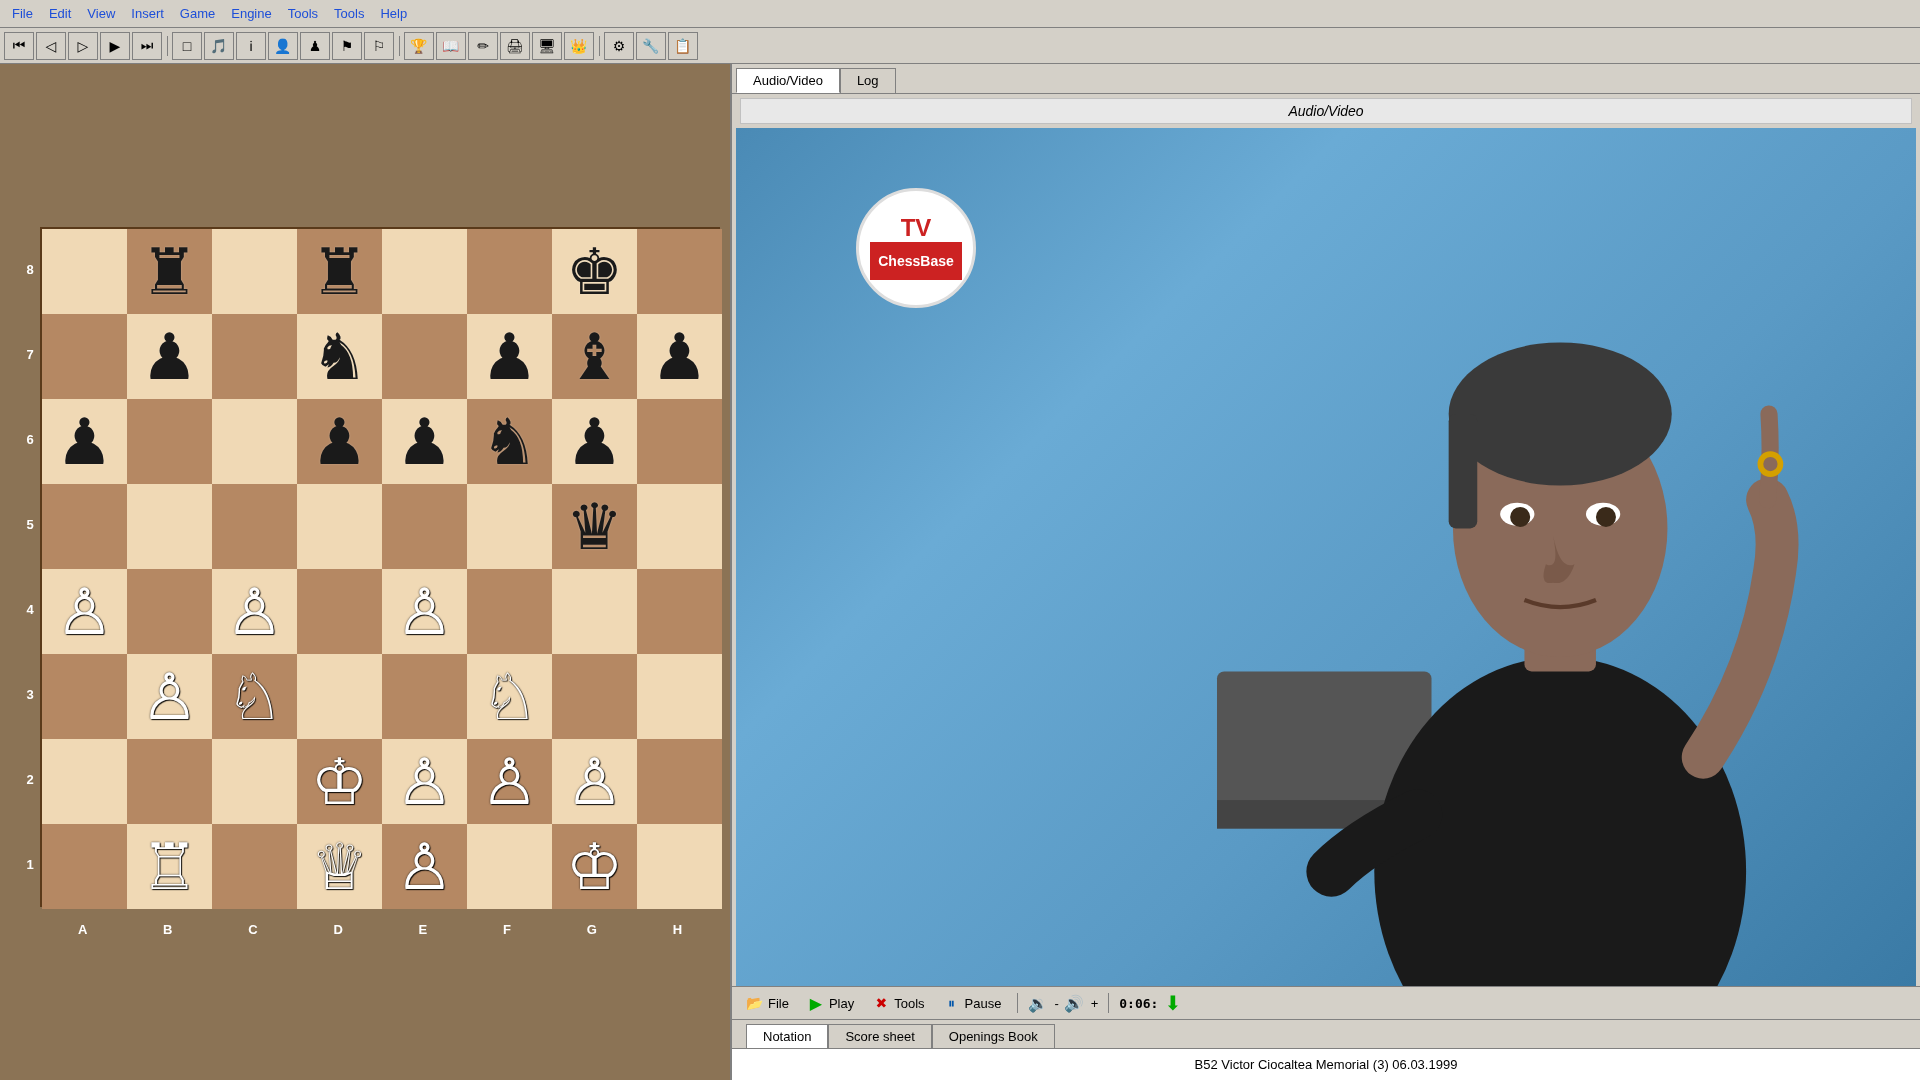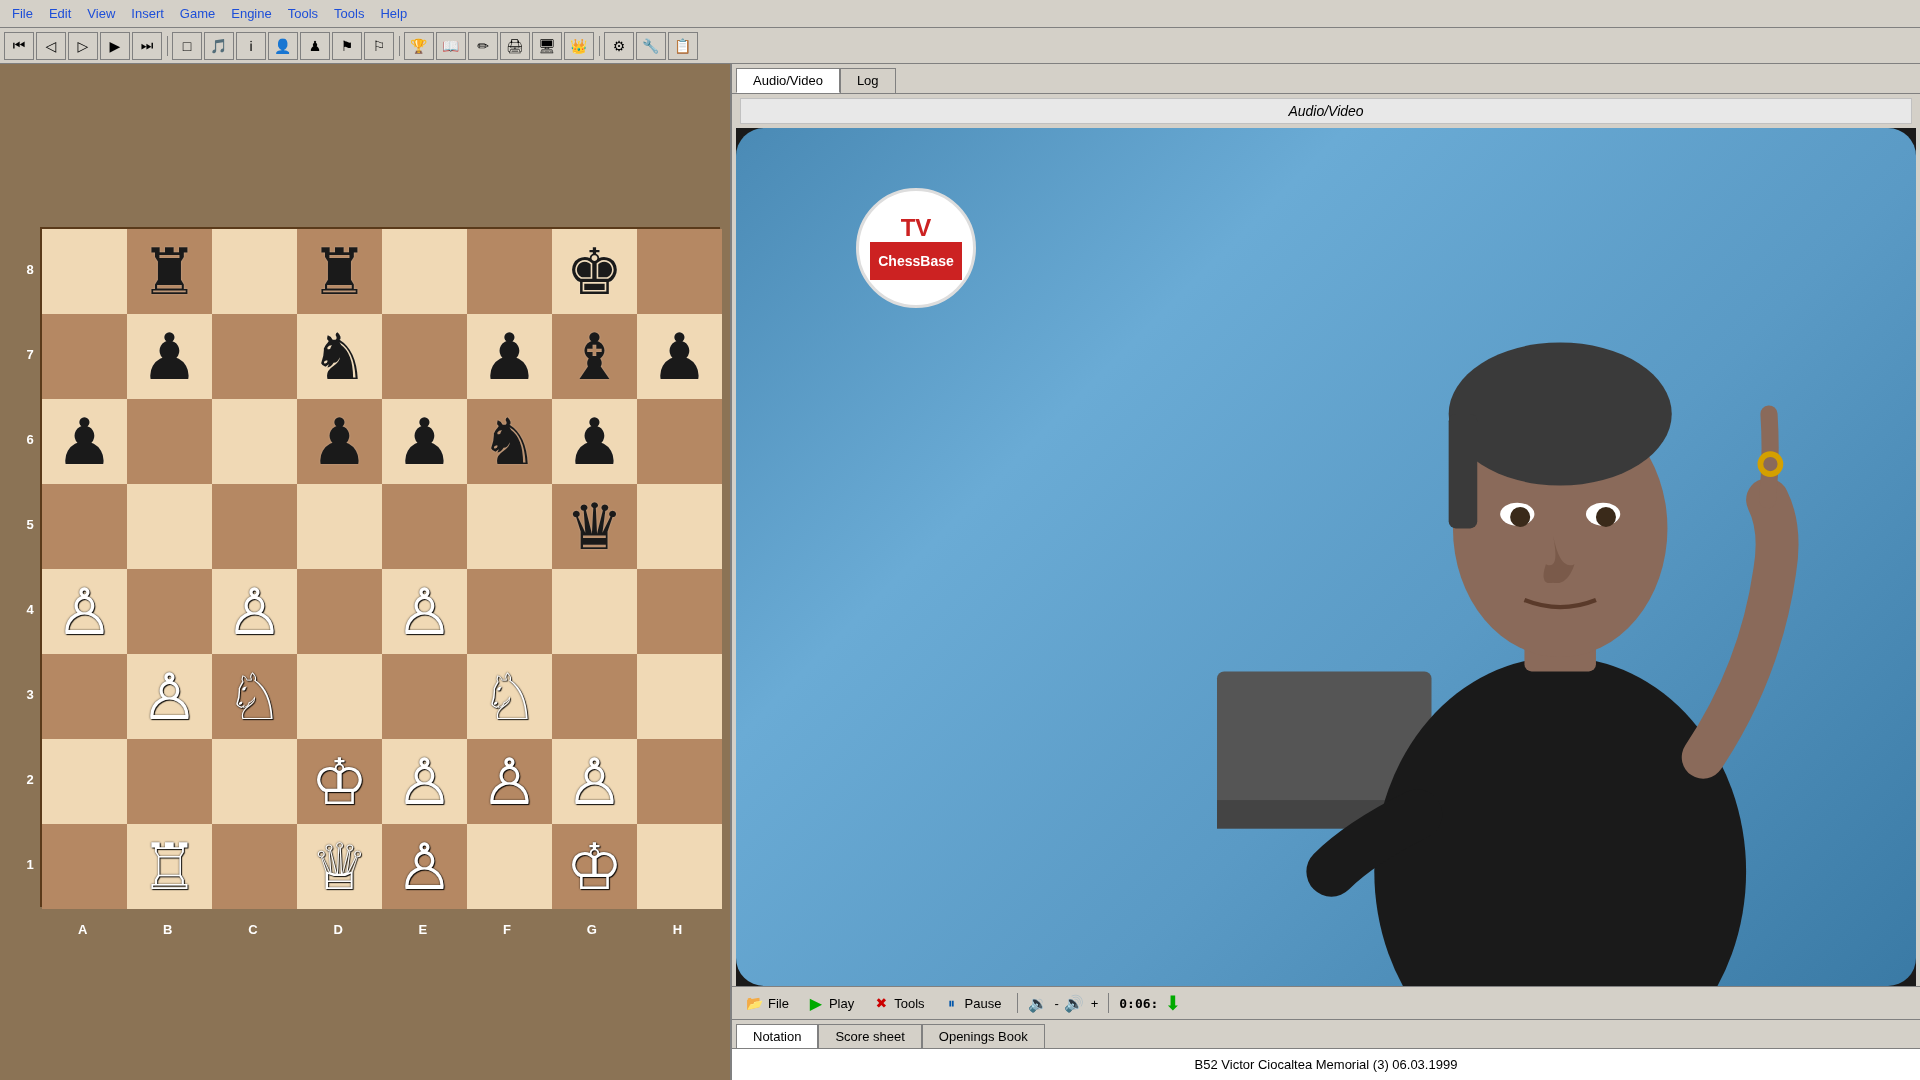--- a/index.html
+++ b/index.html
@@ -194,21 +194,20 @@
     }
 
     #video-bg {
       width: 100%;
       height: 100%;
       background: linear-gradient(135deg, #4a8ab5 0%, #6aaBd5 30%, #5a9ac5 60%, #3a7aA5 100%);
       position: relative;
       display: flex;
       align-items: center;
       justify-content: center;
-      border-radius: 28px;
     }
 
     
     #tv-logo {
       position: absolute;
       top: 60px;
       left: 120px;
       width: 120px;
       height: 120px;
       border-radius: 50%;
@@ -279,21 +278,21 @@
     .green-arrow {
       color: #00aa00;
       font-size: 20px;
     }
 
     
     #notation-tabs {
       display: flex;
       background: #d4d0c8;
       border-bottom: 1px solid #808080;
-      padding: 4px 4px 0;
+      padding: 4px 14px 0;
     }
     .notation-tab {
       padding: 4px 16px;
       font-size: 13px;
       border: 1px solid #808080;
       border-bottom: none;
       cursor: pointer;
       background: #d4d0c8;
     }
     .notation-tab.active {

